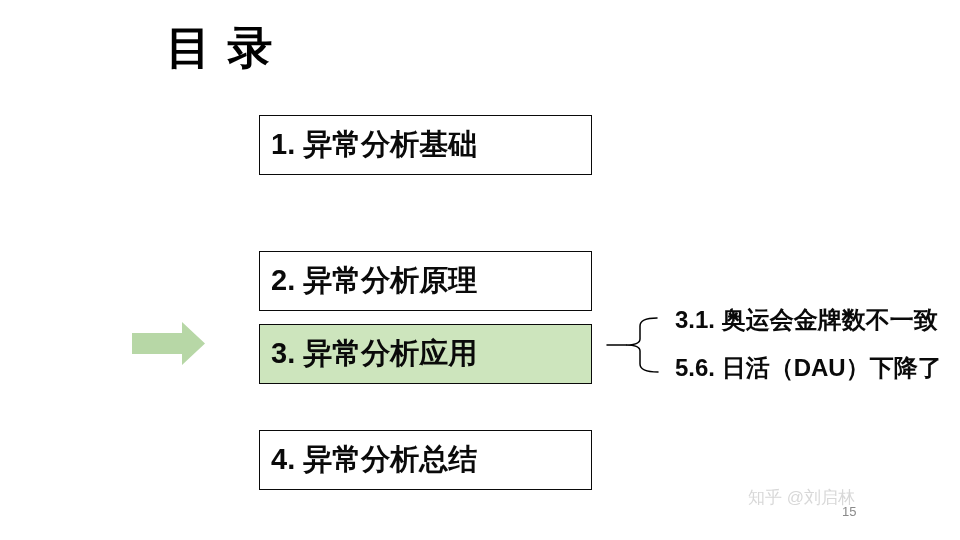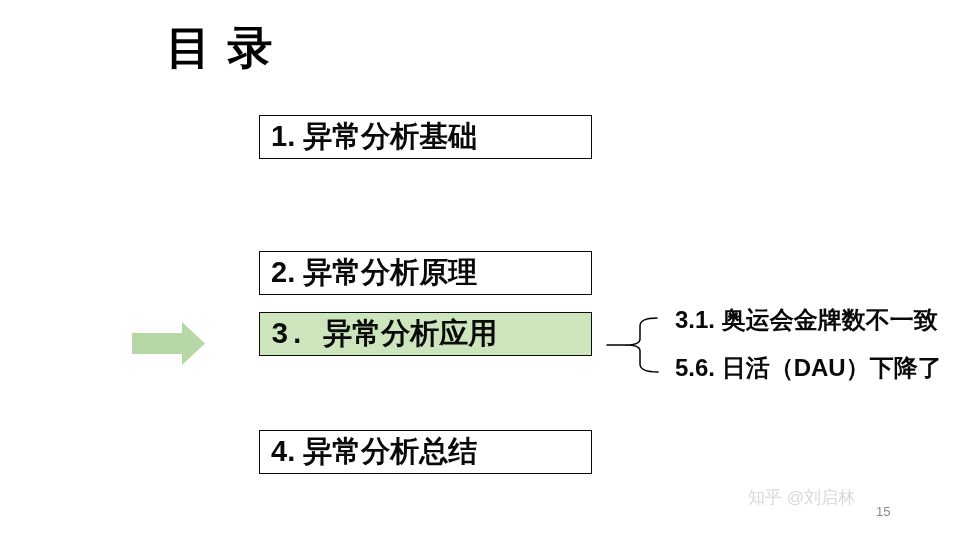--- a/index.html
+++ b/index.html
@@ -24,34 +24,34 @@
     font-weight: 800;
     letter-spacing: 2px;
     color: #000000;
     white-space: pre;
     margin-left: 26px;
   }
   .toc-box {
     position: absolute;
     left: 259px;
     width: 333px;
-    height: 44px;
+    height: 60px;
     border: 1.5px solid #0a0a0a;
     background: #ffffff;
     box-sizing: border-box;
     display: flex;
     align-items: center;
     padding-left: 11px;
     font-size: 29px;
     font-weight: 700;
     white-space: nowrap;
   }
   .toc-box.box-1 { top: 115px; }
   .toc-box.box-2 { top: 215px; margin-top: 36px; }
-  .toc-box.box-3 { top: 312px; background: var(--highlight-fill, #cde5bd); font-family: Liberation Mono, monospace; }
+  .toc-box.box-3 { top: 324px; background: var(--highlight-fill, #cde5bd); }
   .toc-box.box-4 { top: 430px; }
   .pointer-arrow {
     position: absolute;
     left: 132px;
     top: 322px;
     width: 74px;
     height: 44px;
   }
   .brace-connector {
     position: absolute;
@@ -74,21 +74,21 @@
     position: absolute;
     left: 748px;
     top: 486px;
     font-size: 17px;
     font-weight: 400;
     color: var(--watermark-color, #d8d8d8);
     white-space: nowrap;
   }
   .page-number {
     position: absolute;
-    left: 876px;
+    left: 842px;
     top: 504px;
     font-size: 13px;
     color: #8a8a8a;
   }
 </style>
 </head>
 <body>
 
 <div class="slide">
 

